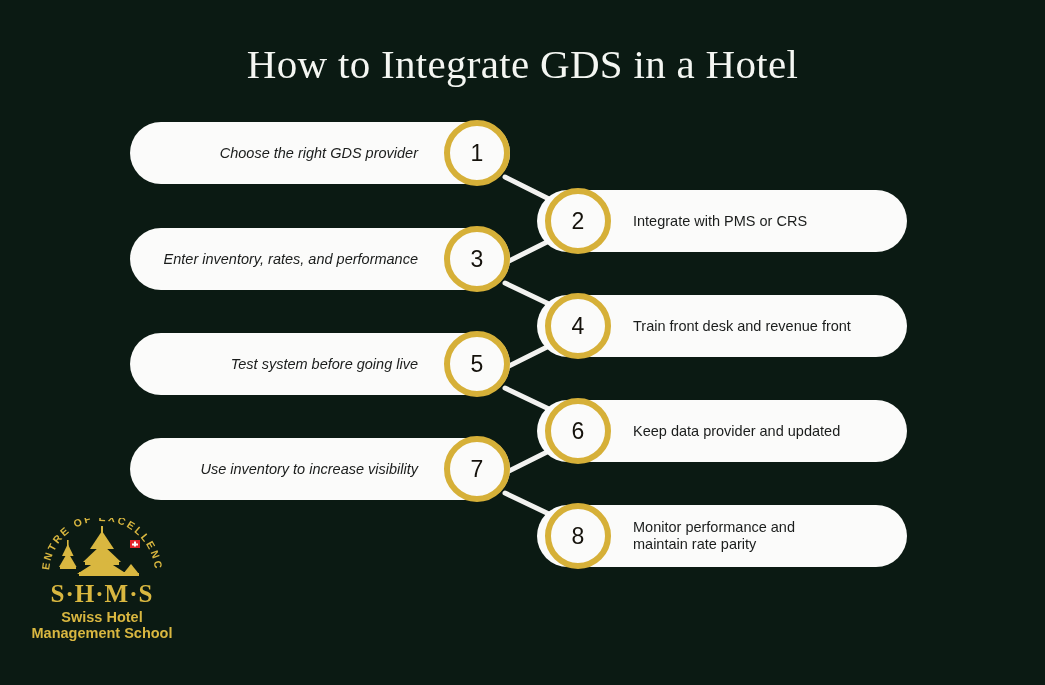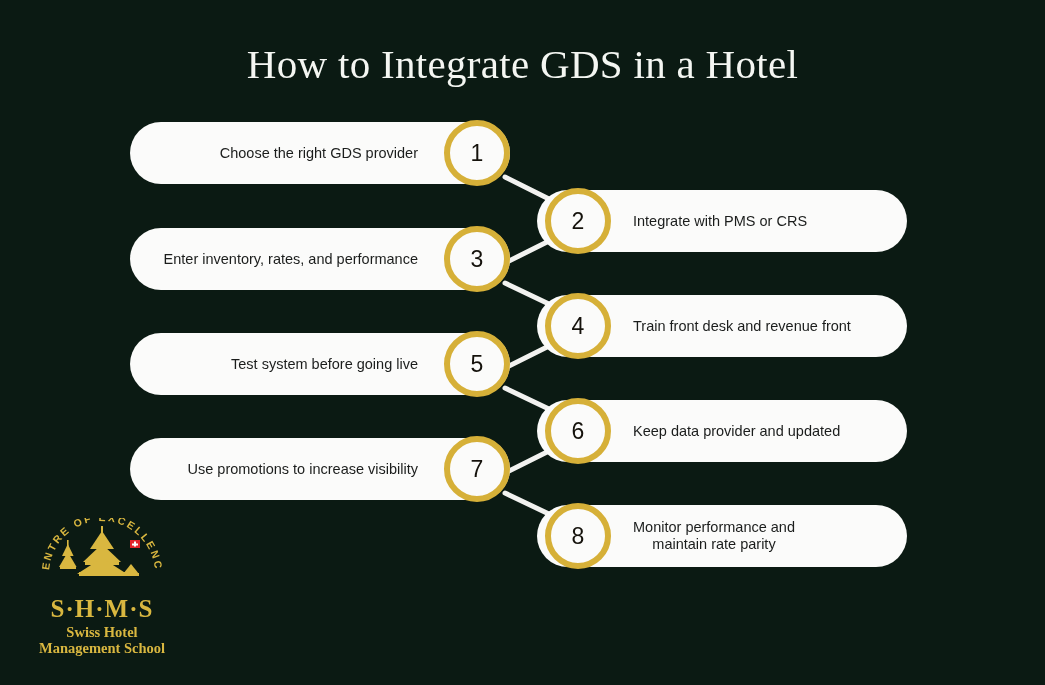--- a/index.html
+++ b/index.html
@@ -79,22 +79,22 @@
   }
 
   .pill-label {
     color: #1b1d1c;
     font-size: 14.5px;
     line-height: 17px;
     font-weight: 400;
     white-space: pre-line;
   }
 
-  .step.left .pill-label { text-align: right; }
-  .step.right .pill-label { text-align: center; }
+  .step.left .pill-label { text-align: right; font-style: italic; }
+  .step.right .pill-label { text-align: left; }
 
   .badge {
     position: absolute;
     top: -2px;
     width: 66px;
     height: 66px;
     border-radius: 50%;
     background: #fbfbfa;
     border: 6px solid #d6b038;
     box-sizing: border-box;
@@ -124,24 +124,24 @@
     width: 150px;
     height: 62px;
   }
   .logo-mark svg { display: block; }
   .logo-shms {
     font-family: "Liberation Serif", "DejaVu Serif", serif;
     font-size: 25px;
     font-weight: 700;
     letter-spacing: 1px;
     line-height: 26px;
-    margin-top: 16px;
+    margin-top: 1px;
   }
   .logo-name {
-    font-family: Liberation Serif, serif;
+    font-family: Liberation Sans, sans-serif;
     font-size: 14.5px;
     font-weight: 700;
     line-height: 16px;
     margin-top: 2px;
     white-space: pre-line;
   }
 </style>
 </head>
 <body>
 
@@ -210,21 +210,21 @@
     <div class="pill">
       <span class="pill-label">Keep data provider and updated</span>
     </div>
     <div class="badge">
       <span>6</span>
     </div>
   </div>
 
   <div class="step left" style="left:130px; top:438px;">
     <div class="pill">
-      <span class="pill-label">Use promotions to increase visibility</span>
+      <span class="pill-label">Use inventory to increase visibility</span>
     </div>
     <div class="badge">
       <span>7</span>
     </div>
   </div>
 
   <div class="step right" style="left:537px; top:505px;">
     <div class="pill">
       <span class="pill-label">Monitor performance and
 maintain rate parity</span>

